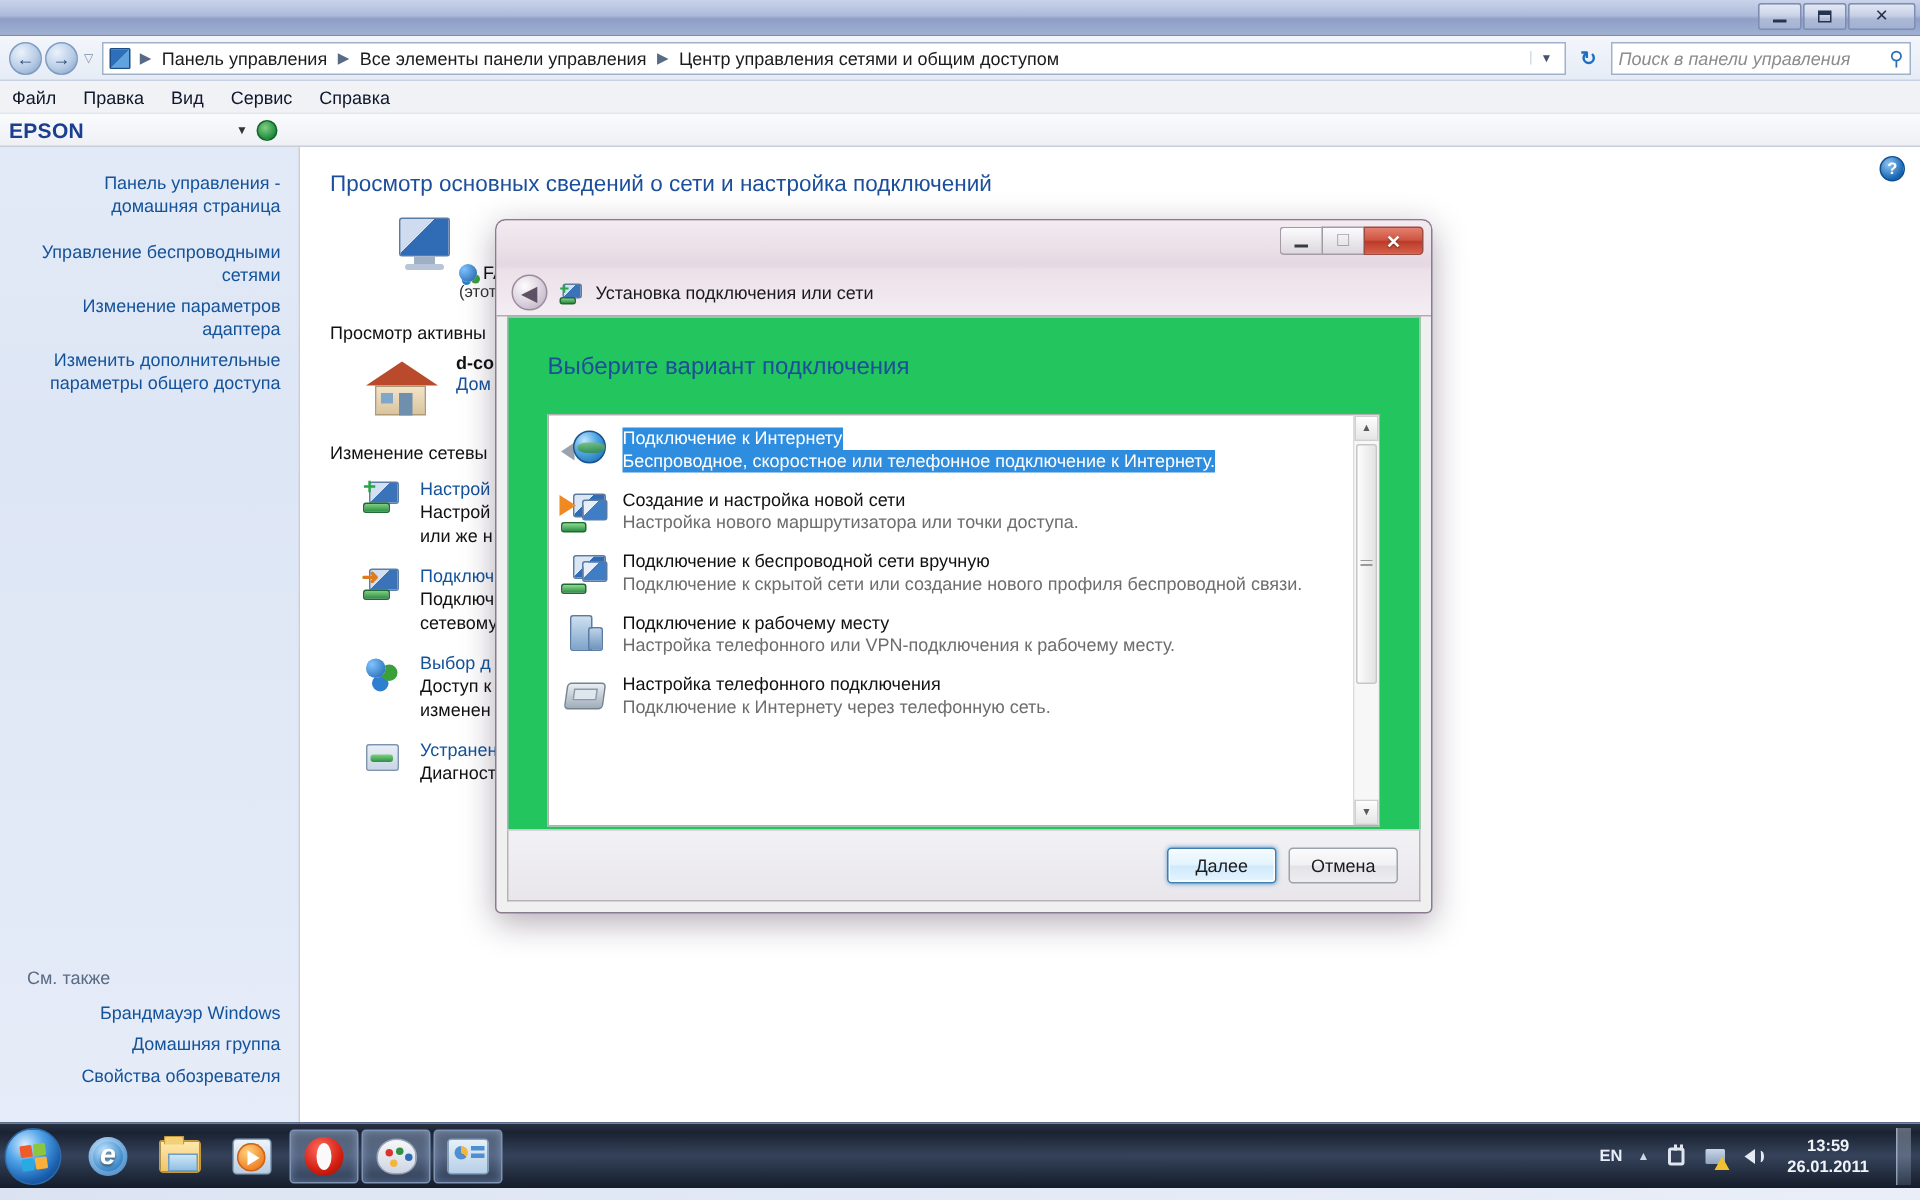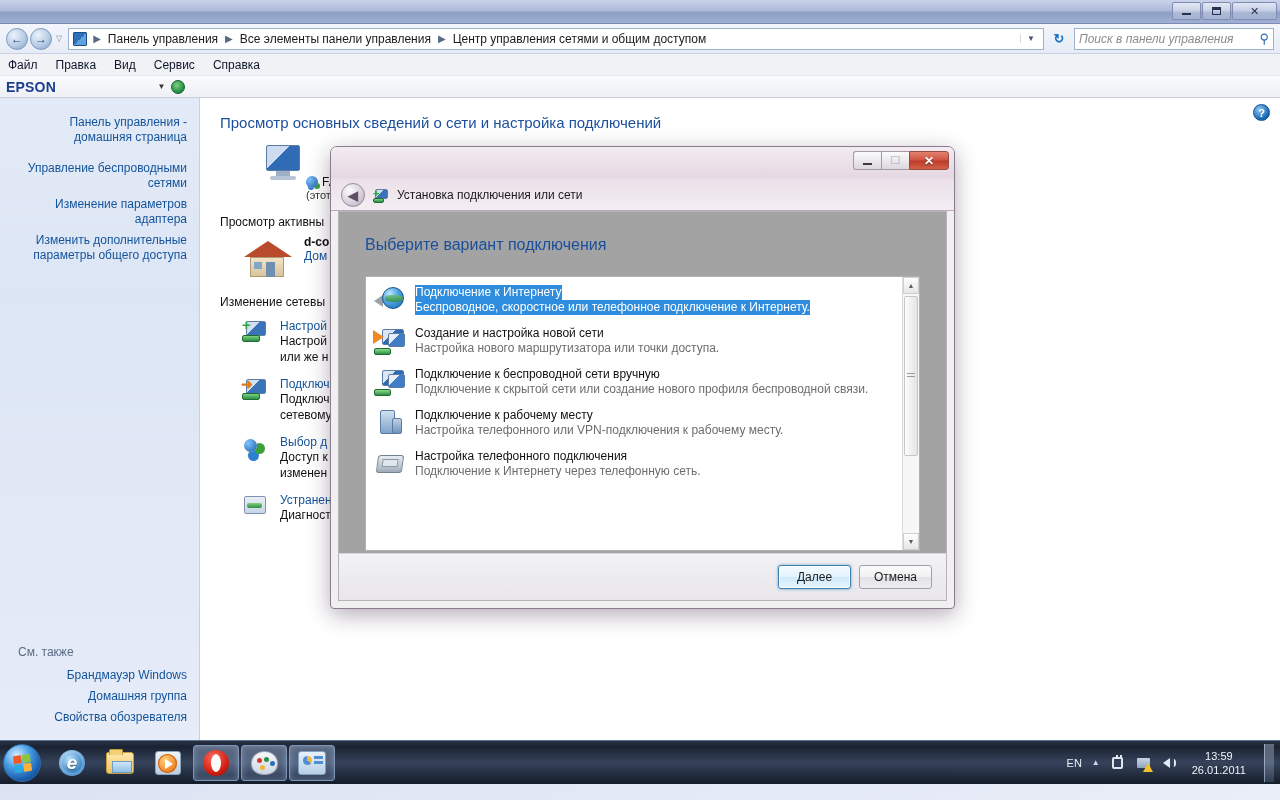--- a/index.html
+++ b/index.html
@@ -258,21 +258,21 @@
     width: 24px; height: 24px; border-radius: 50%;
     background: radial-gradient(circle at 35% 30%, rgba(255,255,255,.9), rgba(205,195,210,.75) 60%, rgba(160,148,168,.8) 100%);
     border: 1px solid #9a8c9d;
     display:flex; align-items:center; justify-content:center;
     color:#5d5264; font-size: 13px; font-weight: bold;
   }
   .dlg-appico { width: 16px; height: 16px; position: relative; flex: none; }
   .dlg-title { color: #1b1b1b; font-size: 12px; }
 
   .dlg-canvas {
-    flex: 1; background: #a3a3a3; margin: 0 7px;
+    flex: 1; background: #22c55e; margin: 0 7px;
     border: 1px solid #b7b2ba; border-bottom: none;
     padding: 24px 26px 0 26px;
     display: flex; flex-direction: column; min-height: 0;
   }
   .dlg-h1 { color: #1b4f9c; font-size: 16px; margin-bottom: 22px; }
 
   .opt-listbox {
     border: 1px solid #b0b0b0; background: #fff;
     flex: 1; min-height: 0; display: flex; position: relative;
     margin-bottom: 2px;
@@ -382,24 +382,24 @@
   }
   .dlg-btn.primary {
     border: 1px solid #3c7fb1;
     box-shadow: inset 0 0 0 1px #fff, 0 0 3px rgba(60,140,200,.8);
     background: linear-gradient(180deg,#f4fbff 0%,#e3f3fd 48%,#cfe9fb 52%,#e7f5fe 100%);
     margin-left: 36px;
   }
 
   
   #taskbar {
-    position: absolute; left: 0; bottom: 16px; width: 1280px; height: 44px;
+    position: absolute; left: 0; bottom: 8px; width: 1280px; height: 44px;
     background: linear-gradient(180deg, rgba(34,44,62,.97) 0%, rgba(20,28,44,.97) 14%, rgba(44,58,82,.95) 50%, rgba(16,24,38,.98) 100%);
     border-top: 1px solid #5b708f;
-    display: flex; align-items: center;
+    display: flex; align-items: center; font-weight: bold;
   }
   .start-orb {
     width: 38px; height: 38px; margin-left: 3px; border-radius: 50%;
     background: radial-gradient(circle at 35% 28%, #d8ecff 0%, #4fa3e8 35%, #1a5fae 70%, #0b3a74 100%);
     border: 1px solid #2e6aa8;
     position: relative; flex: none;
   }
   .orb-flag {
     position:absolute; left: 10px; top: 10px; width: 17px; height: 17px;
     display: grid; grid-template-columns: 1fr 1fr; grid-template-rows: 1fr 1fr; gap: 1.5px;

